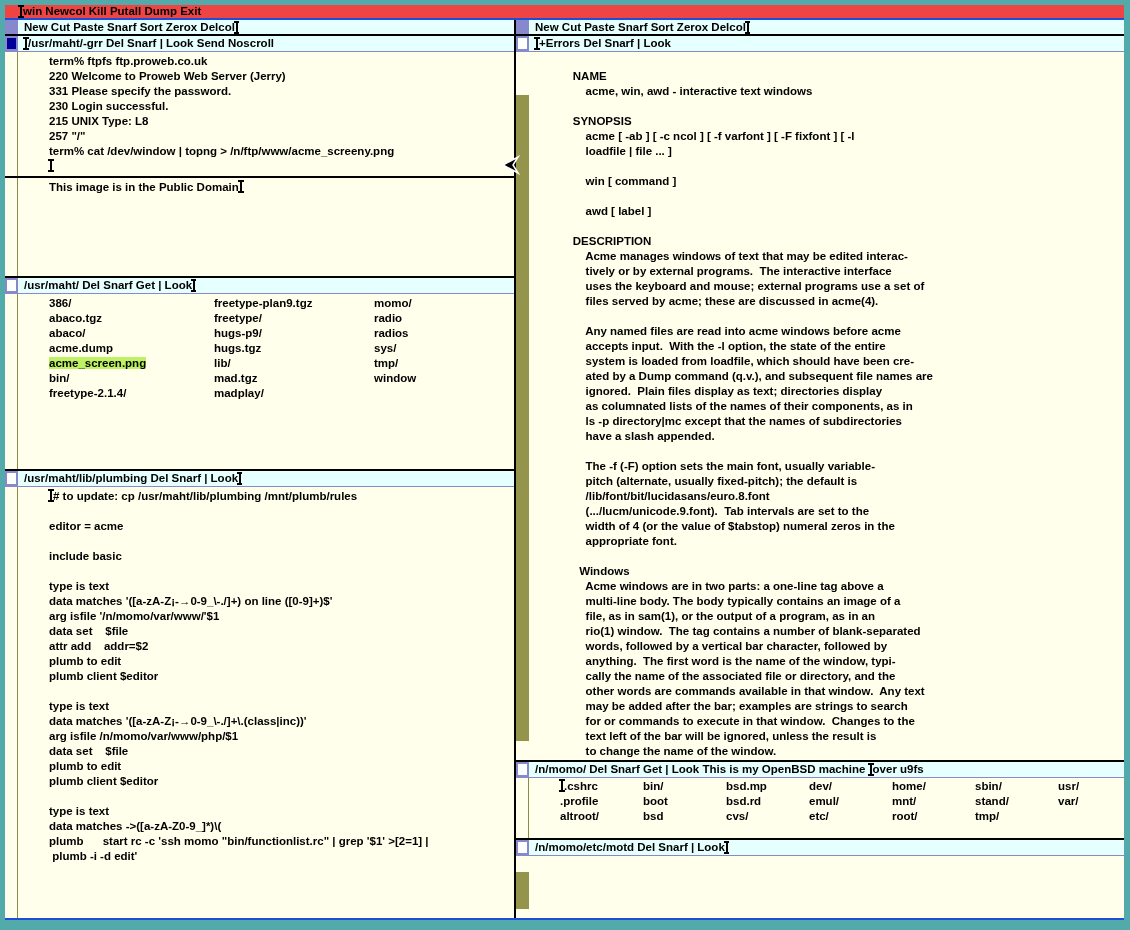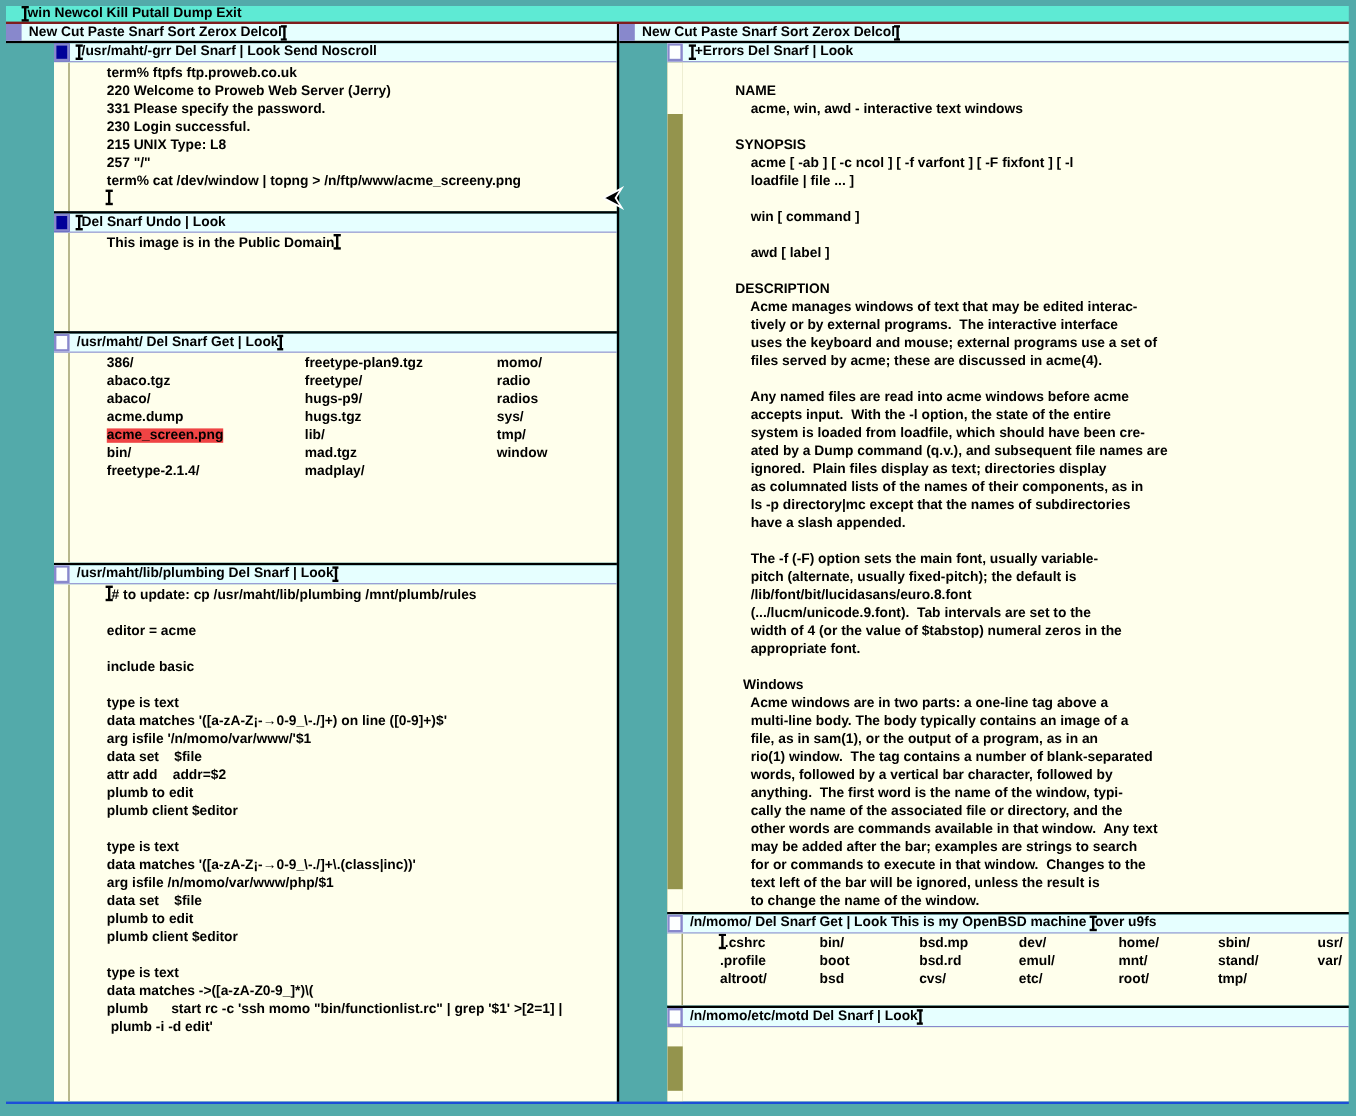--- a/index.html
+++ b/index.html
@@ -5,51 +5,51 @@
   * { box-sizing: border-box; margin: 0; padding: 0; }
   html,body { width:1130px; height:930px; overflow:hidden; }
   .frame {
     position:relative; width:1130px; height:930px;
     background:#53aaaa;
     padding:5px 6px 8px 5px;
     font-family:"Liberation Sans", sans-serif;
     font-weight:bold; font-size:11.5px; line-height:15px; color:#000;
   }
   .mainrow {
-    height:15px; background:#5eead4; border-bottom:2px solid #7f1d1d;
+    height:15px; background:#ef4444; border-bottom:2px solid #1d4ed8;
     display:flex; align-items:center; padding-left:14px; white-space:pre;
   }
   .cols { display:flex; height:900px; border-bottom:2px solid #1d4ed8; }
   .col { display:flex; flex-direction:column; height:898px; }
   .col.left  { width:511px; border-right:2px solid #000; }
   .col.right { flex:1; }
   .coltag {
     height:16px; background:#e6ffff; border-bottom:2px solid #000;
     display:flex; align-items:stretch;
   }
   .colbox { width:13px; flex:none; background:#8888cc; }
   .tagtext { display:flex; align-items:center; padding-left:6px; white-space:pre; overflow:hidden; }
-  .win { display:flex; flex-direction:column; border-bottom:2px solid #000; overflow:hidden;margin-left:40px; }
+  .win { display:flex; flex-direction:column; border-bottom:2px solid #000; overflow:hidden; }
   .win:last-child { border-bottom:none; }
   .tag {
     height:16px; flex:none; background:#e6ffff; border-bottom:1px solid #8888cc;
     display:flex; align-items:stretch;
   }
   .wbox { width:13px; flex:none; background:#fdffff; border:2px solid #8888cc; }
   .wbox.dirty { background:#000099; }
   .wbody { flex:1; display:flex; background:#ffffec; overflow:hidden; position:relative;gap:25px; }
   .sbar { width:13px; flex:none; background:#ffffec; border-right:1px solid #8a8a4d; position:relative; }
   .sbar.track { background:#94944d; border-right:none; }
   .sbar .thumb { position:absolute; left:0; right:0; background:#ffffec; }
   .content { flex:1; padding:2px 0 0 6px; white-space:pre; overflow:hidden; }
   .line { height:15px; }
   .grow { display:grid; height:15px; }
   .uml  .grow { grid-template-columns:165px 160px 1fr; }
   .momo .grow { grid-template-columns:83px 83px 83px 83px 83px 83px 1fr; }
-  .hl { background:#ef4444; }
+  .hl { background:#bef264; }
   .ibeam {
     display:inline-block; width:2px; height:11px; background:#000;
     position:relative; vertical-align:-1px; margin:0 1px; flex:none;
   }
   .ibeam::before, .ibeam::after {
     content:""; position:absolute; left:-2px; width:6px; height:2px; background:#000;
   }
   .ibeam::before { top:-1px; } .ibeam::after { bottom:-1px; }
   .mouse { position:absolute; left:502px; top:155px; width:18px; height:20px; z-index:10; }
 </style>
@@ -73,24 +73,20 @@
           <div class="wbox dirty"></div>
           <div class="tagtext"><span class="ibeam"></span><span>/usr/maht/-grr Del Snarf | Look Send Noscroll</span></div>
         </div>
         <div class="wbody">
           <div class="sbar"></div>
           <div class="content"><div class="line"><span>term% ftpfs ftp.proweb.co.uk</span></div><div class="line"><span>220 Welcome to Proweb Web Server (Jerry)</span></div><div class="line"><span>331 Please specify the password.</span></div><div class="line"><span>230 Login successful.</span></div><div class="line"><span>215 UNIX Type: L8</span></div><div class="line"><span>257 "/"</span></div><div class="line"><span>term% cat /dev/window | topng &gt; /n/ftp/www/acme_screeny.png</span></div><div class="line"><span class="ibeam"></span><span></span></div></div>
         </div>
       </div>
 
       <div class="win" style="height:103px">
-        <div class="tag">
-          <div class="wbox dirty"></div>
-          <div class="tagtext"><span class="ibeam"></span><span>Del Snarf Undo | Look</span></div>
-        </div>
         <div class="wbody">
           <div class="sbar"></div>
           <div class="content"><div class="line"><span>This image is in the Public Domain</span><span class="ibeam"></span></div></div>
         </div>
       </div>
 
       <div class="win" style="height:198px">
         <div class="tag">
           <div class="wbox"></div>
           <div class="tagtext"><span>/usr/maht/ Del Snarf Get | Look</span><span class="ibeam"></span></div>

